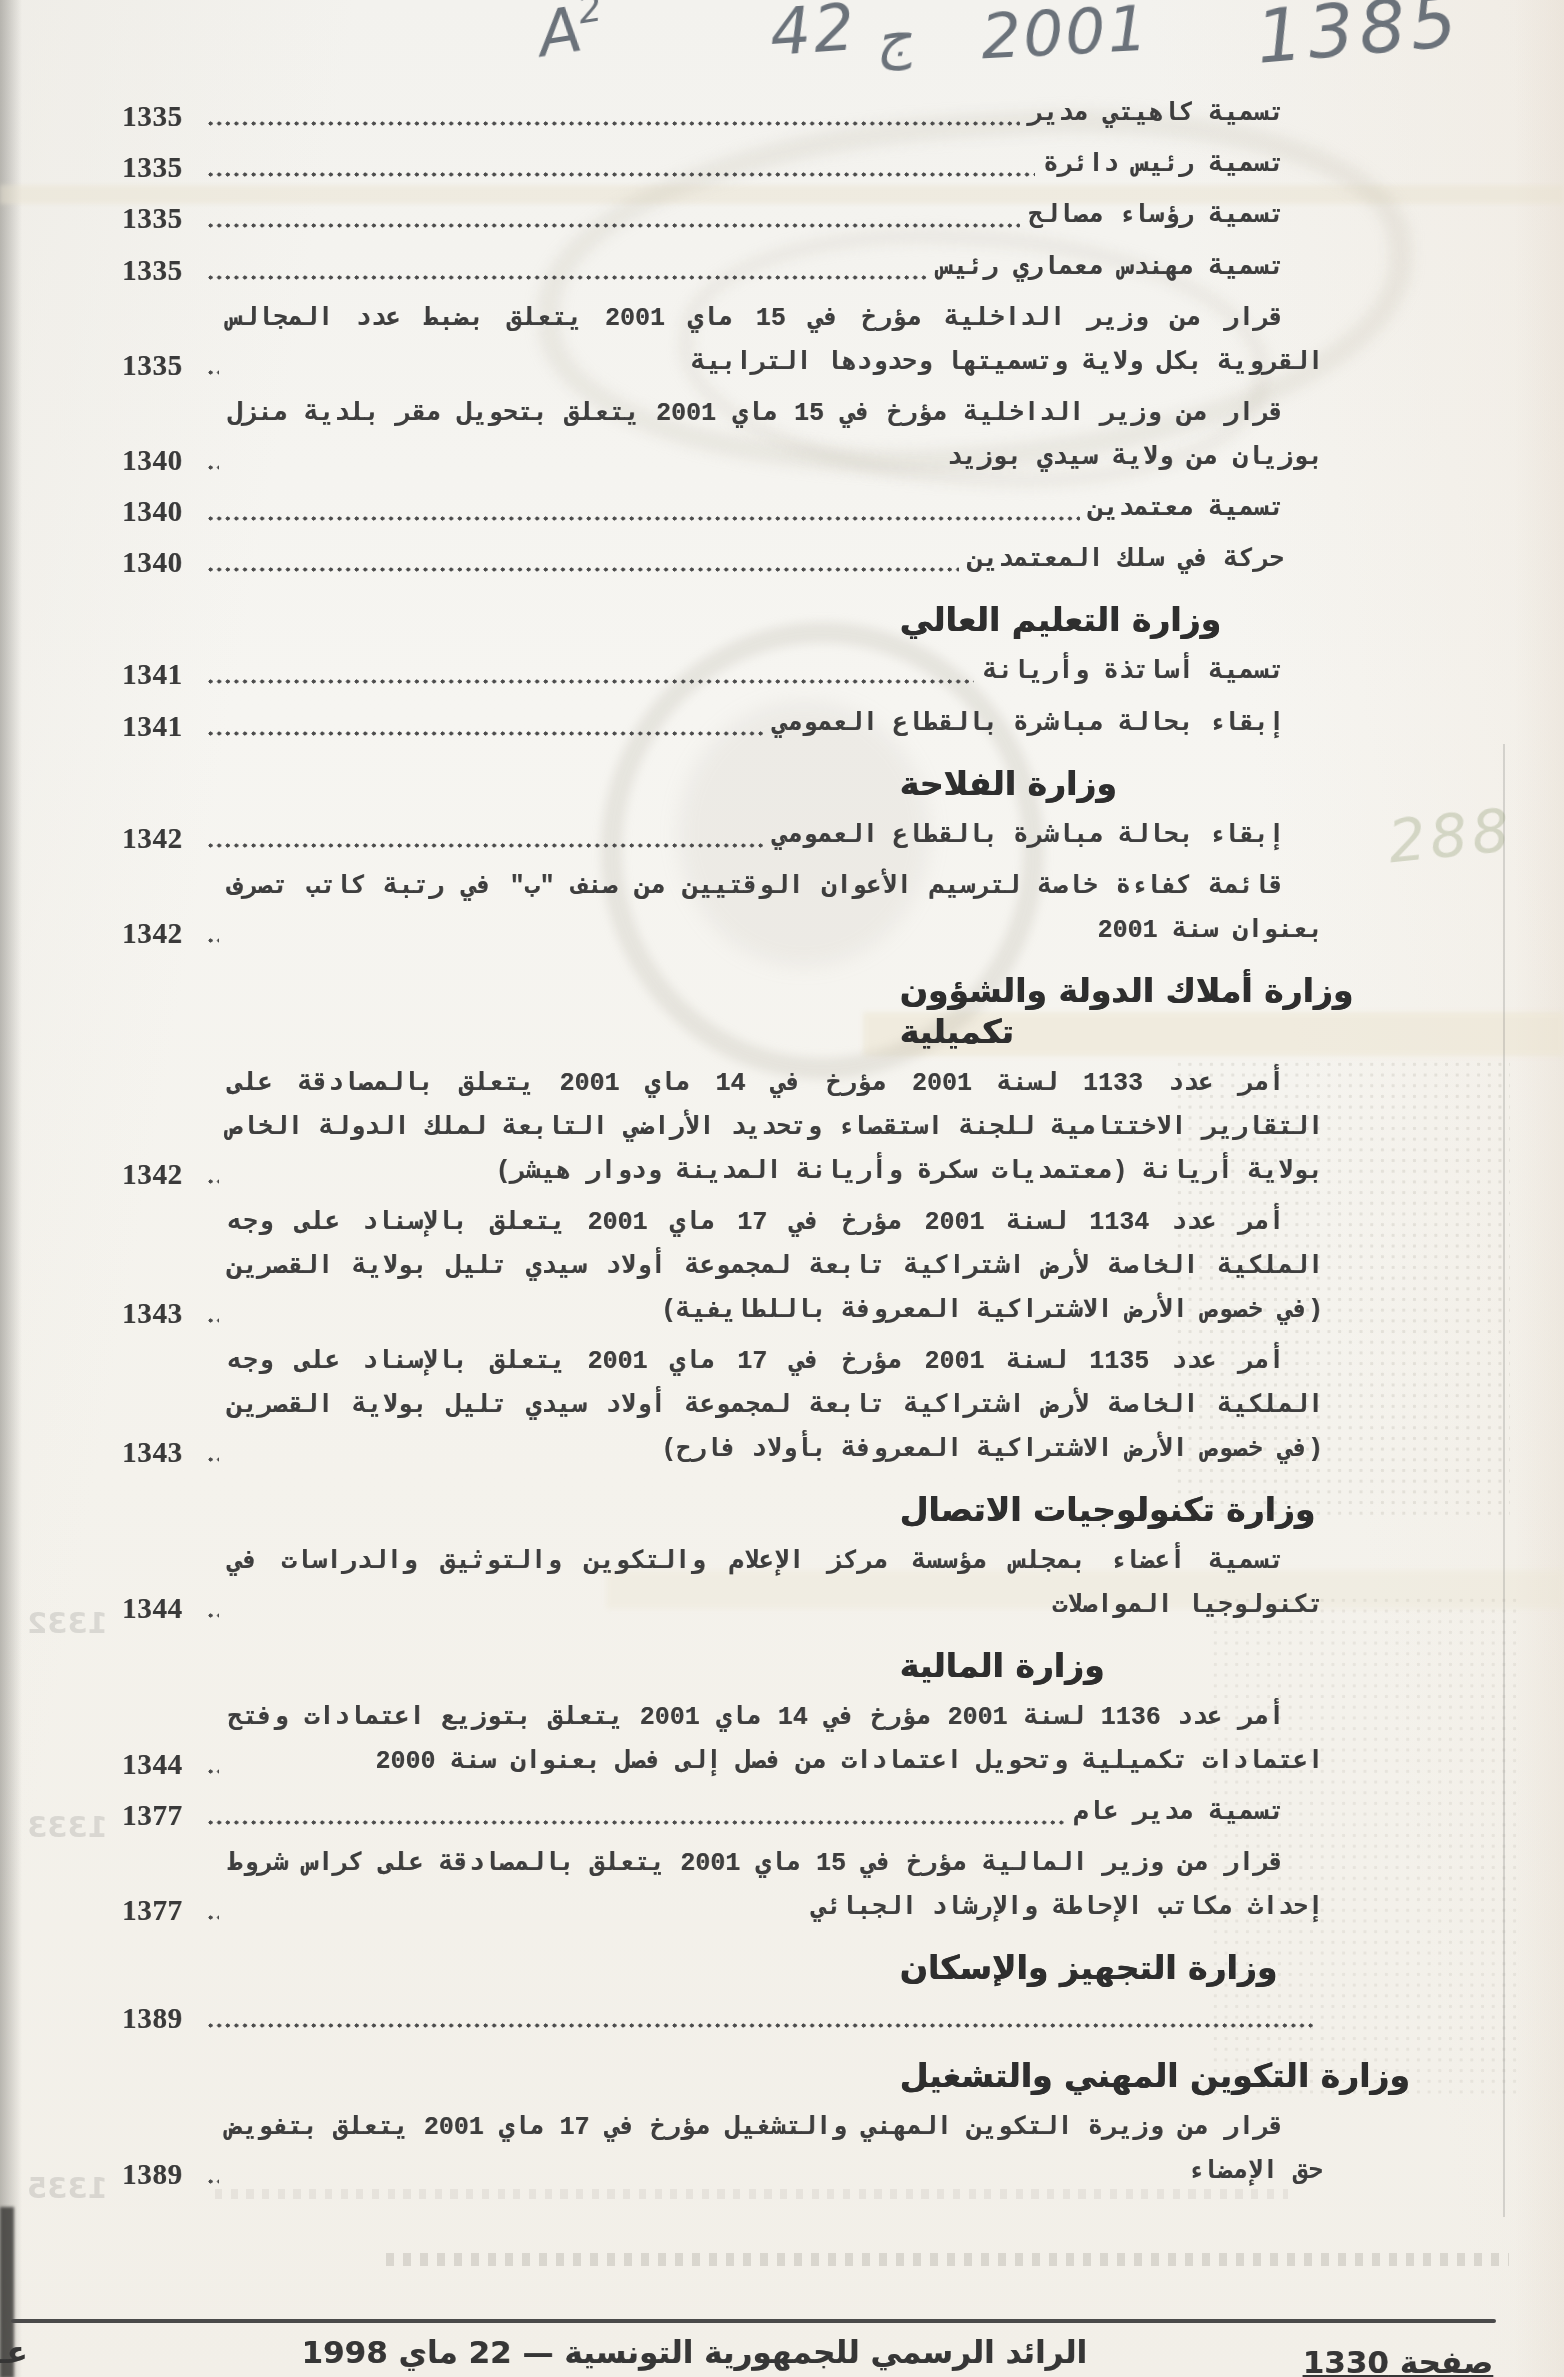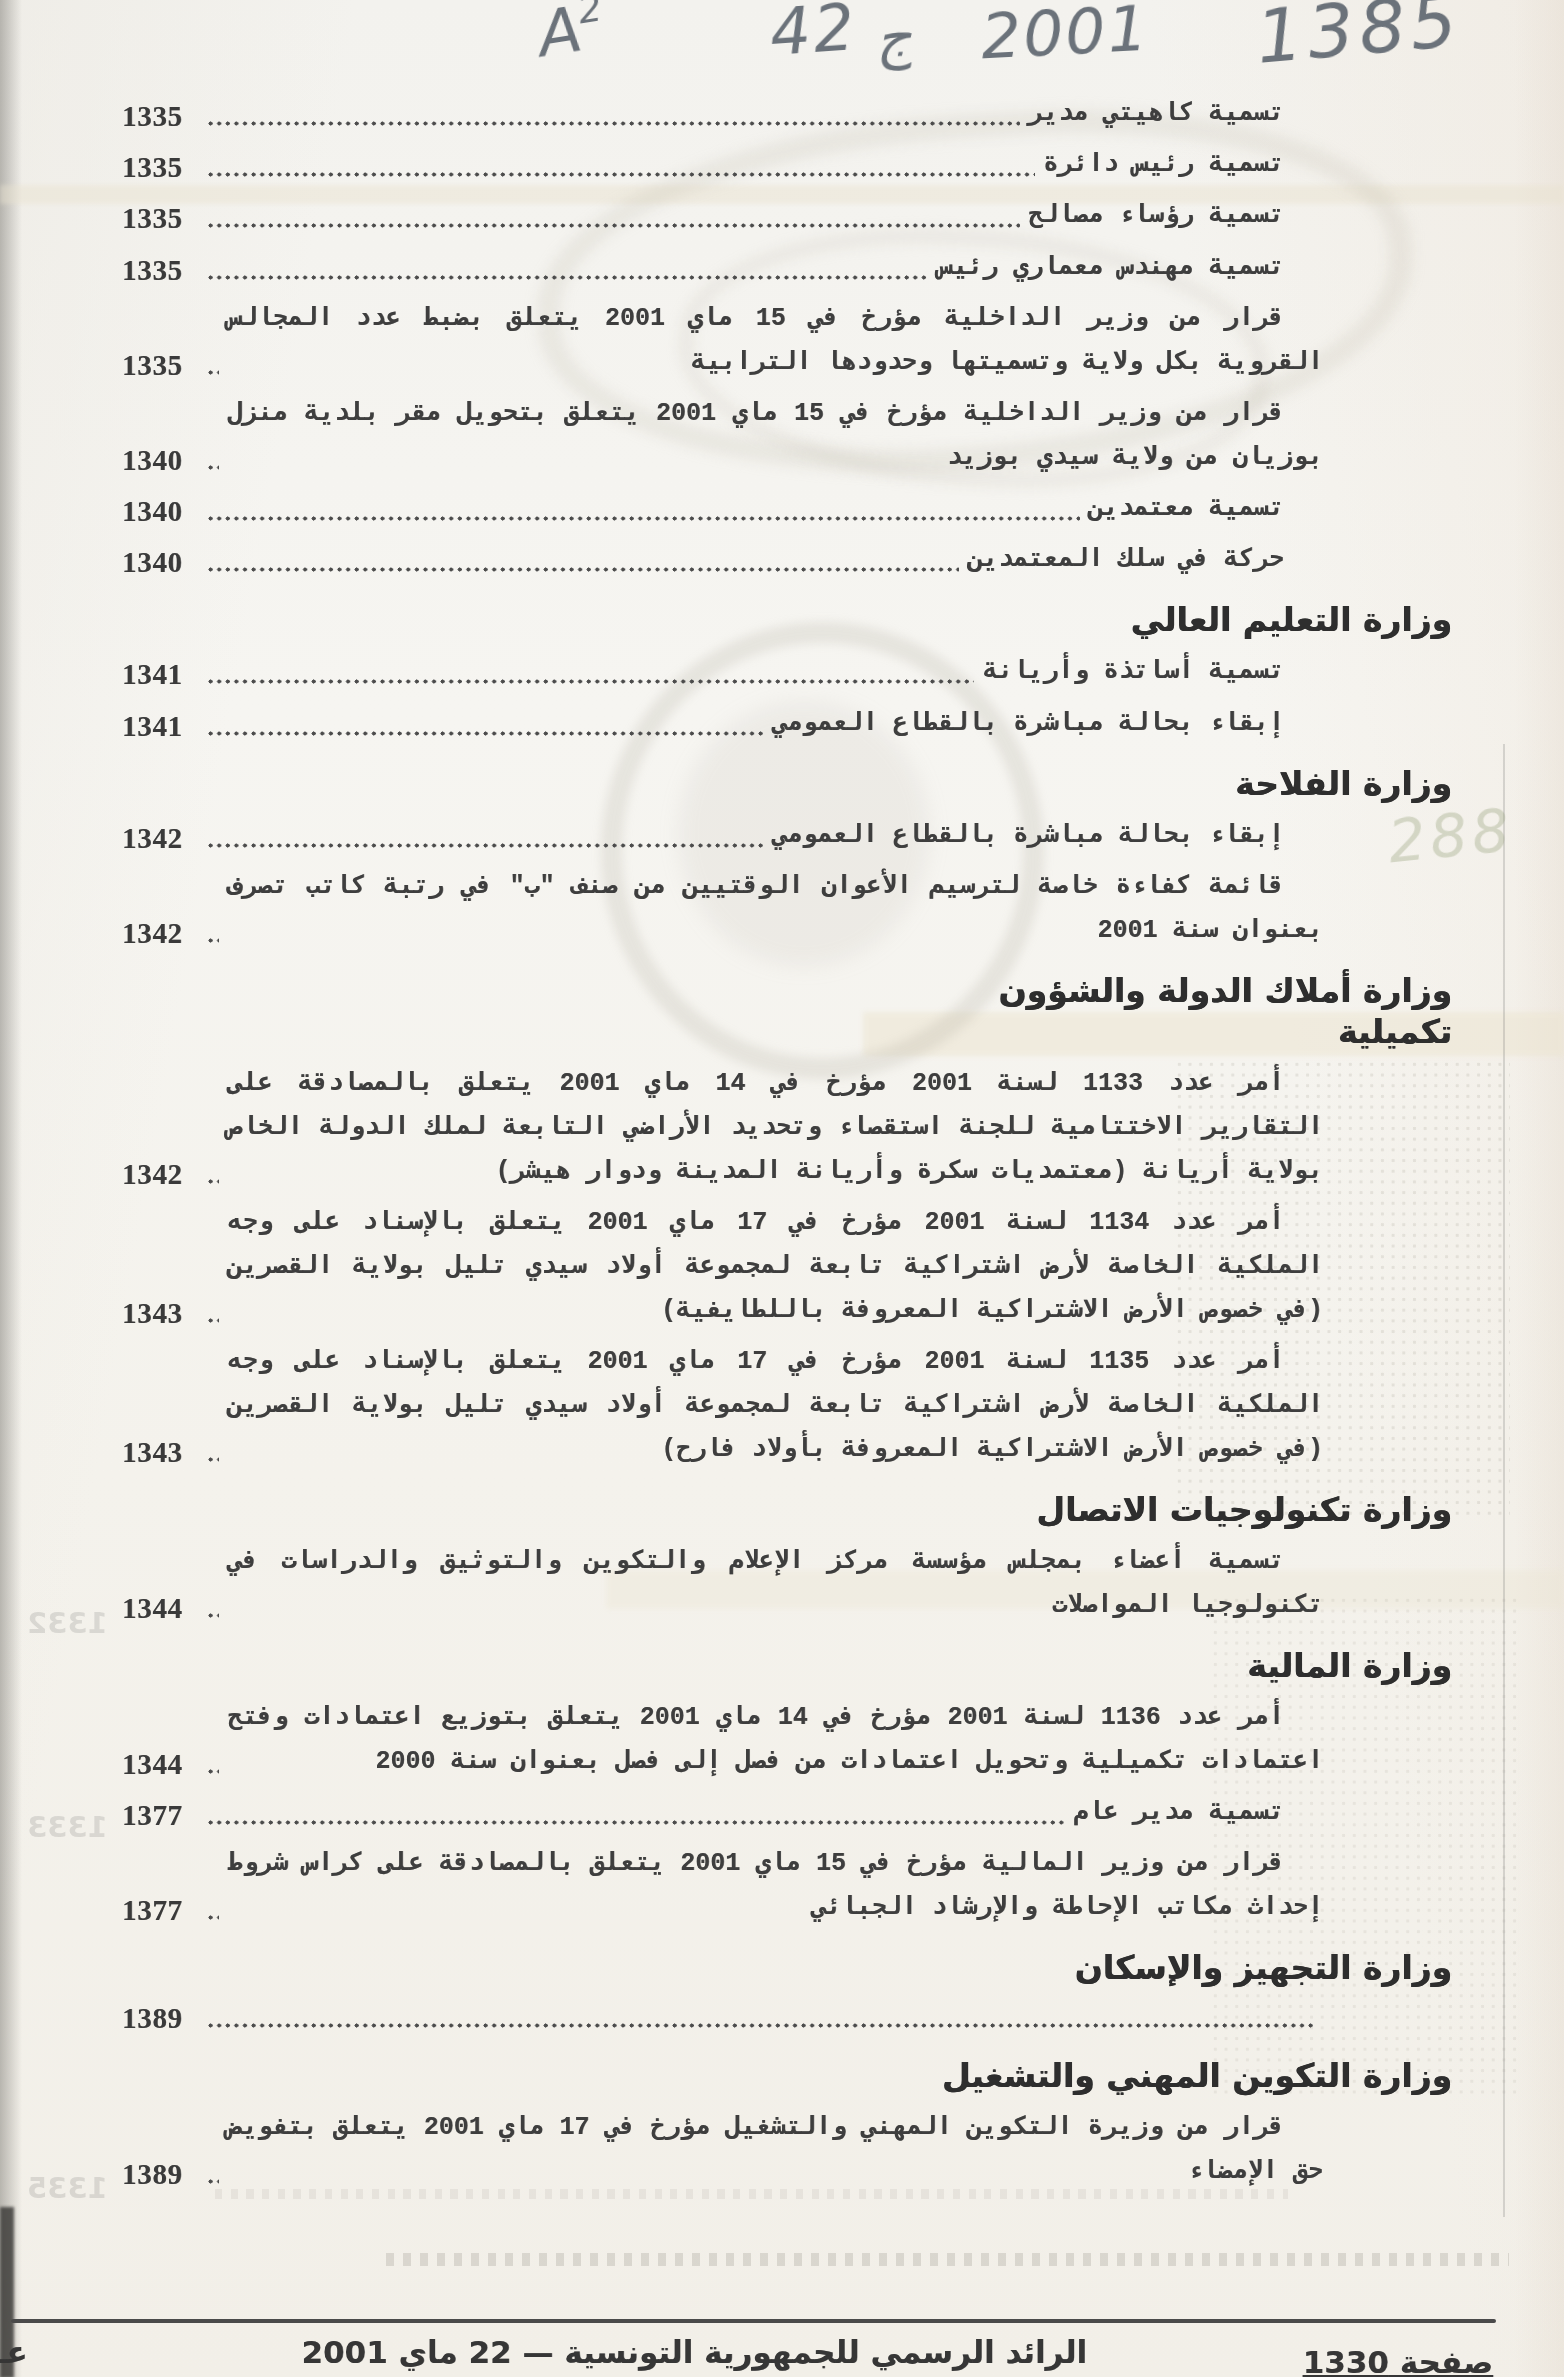--- a/index.html
+++ b/index.html
@@ -64,21 +64,21 @@
     flex:1 1 auto;min-width:11.4px;height:5px;margin:0 8.6px 10px 8.6px;
     background-image:radial-gradient(circle at 2.5px 2.5px,#4c4c4c 1.9px,rgba(0,0,0,0) 2.2px);
     background-size:8.6px 5px;background-repeat:repeat-x;
   }
   .entry .num{
     font-family:"Liberation Serif",serif;font-size:29px;font-weight:bold;line-height:40px;
     min-width:77px;text-align:left;direction:ltr;color:#3a3a3a;letter-spacing:0.7px;
     text-shadow:0.4px 0 0 rgba(58,58,58,.5);
   }
   .sec{
-    width:46%;margin:17px -129px 10px 0;text-align:right;
+    width:46%;margin:17px -129px 10px 0;text-align:left;
     font-size:33px;font-weight:bold;line-height:41px;color:#2e2e2e;
     text-shadow:0.6px 0 0 #2e2e2e;
   }
   
   .footer{position:absolute;top:2319px;left:11.4px;right:68px;}
   .footer-rule{border-top:4.3px solid #4a4a4a;border-radius:2.1px;}
   .footer-row{position:relative;margin-top:11.4px;height:53px;direction:rtl;
     font-size:31px;font-weight:bold;color:#363636;text-shadow:0.4px 0 0 rgba(54,54,54,.5);}
   .footer-page{position:absolute;right:2.9px;top:10px;text-decoration:underline;}
   .footer-center{position:absolute;left:46%;top:0;transform:translateX(-50%);white-space:nowrap;}
@@ -228,19 +228,19 @@
         <span class="title">قرار من وزيرة التكوين المهني والتشغيل مؤرخ في 17 ماي 2001 يتعلق بتفويض حق الإمضاء</span>
         <span class="dots"></span>
         <span class="num">1389</span>
       </div>
     </main>
 
   <footer class="footer">
     <div class="footer-rule"></div>
     <div class="footer-row">
       <span class="footer-page">صفحة 1330</span>
-      <span class="footer-center">الرائد الرسمي للجمهورية التونسية — 22 ماي 2001</span>
+      <span class="footer-center">الرائد الرسمي للجمهورية التونسية — 22 ماي 1998</span>
       <span class="footer-issue">عــدد</span>
     </div>
   </footer>
 
 </div>
 
 
 </body></html>

